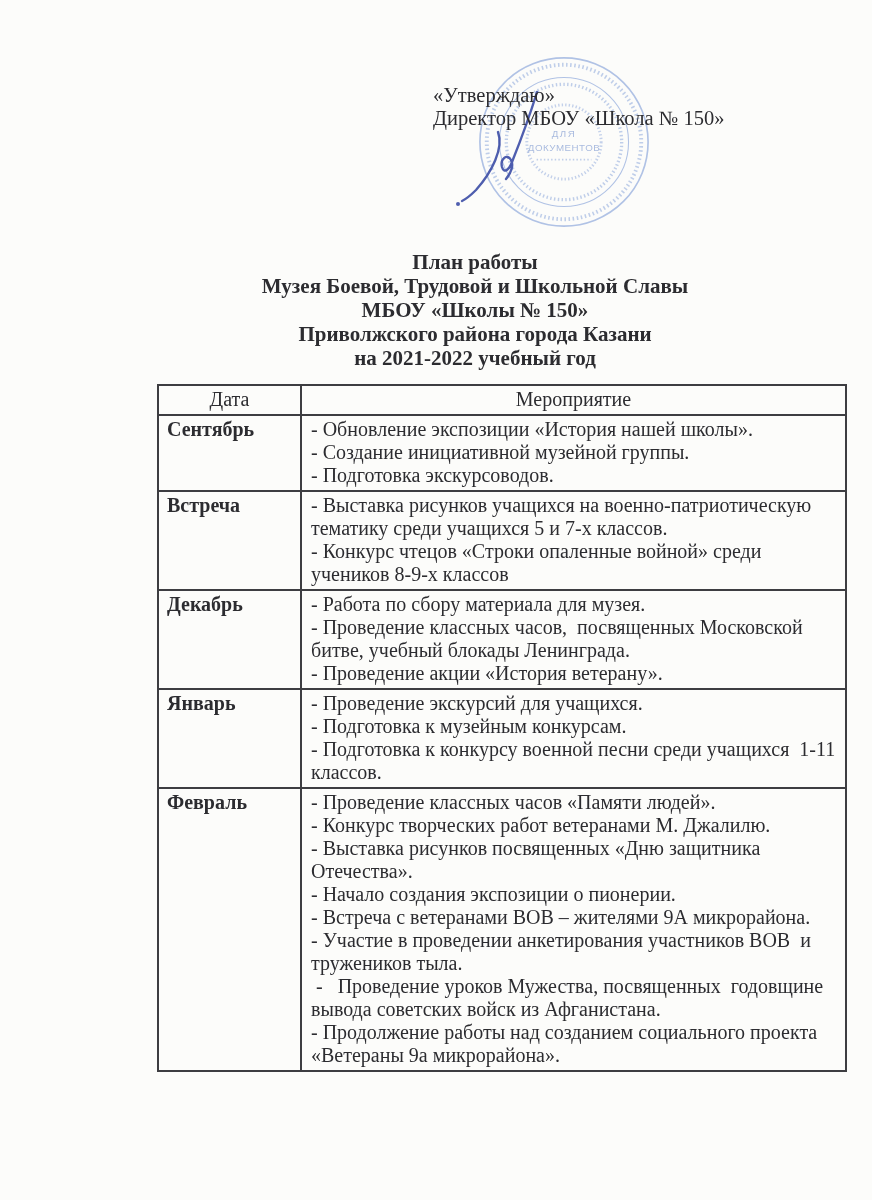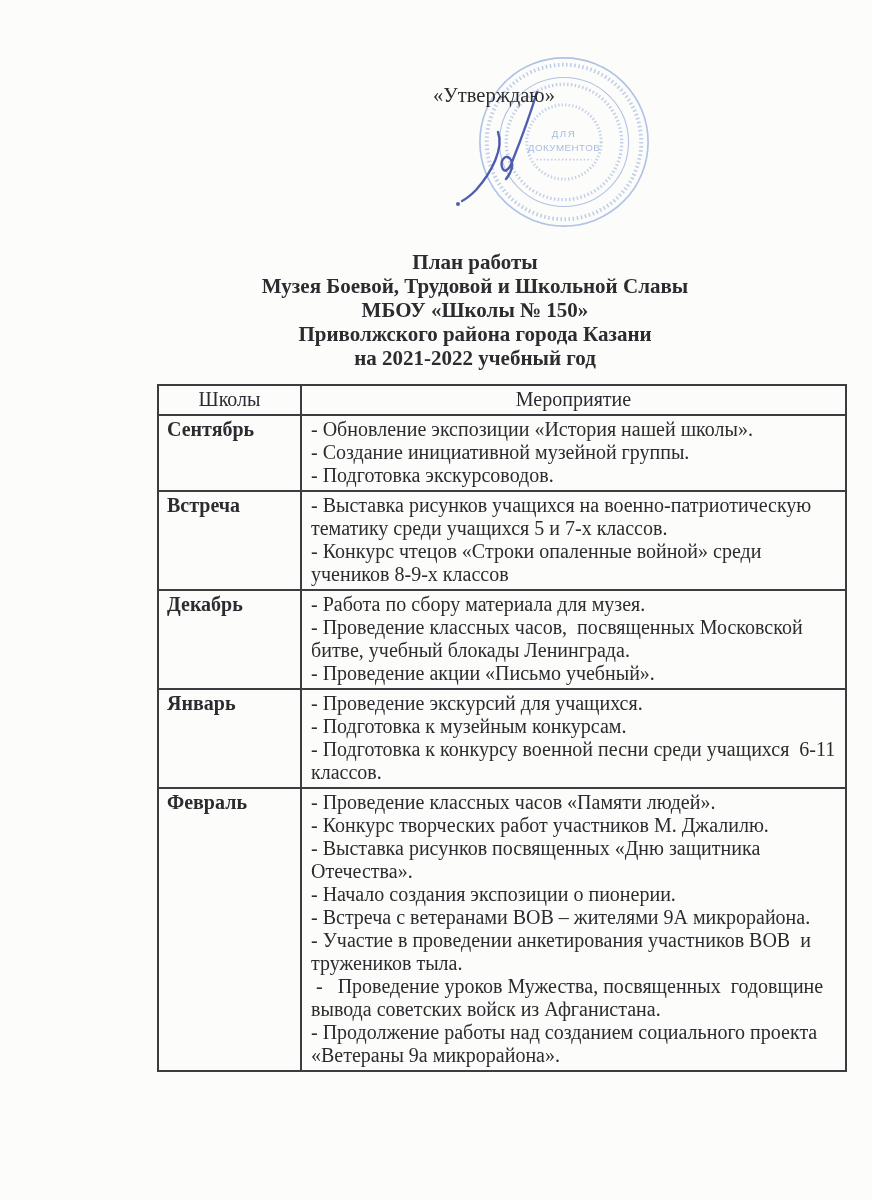--- a/index.html
+++ b/index.html
@@ -83,38 +83,39 @@
   <svg class="signature" width="130" height="130" viewBox="0 0 130 130">
     <g fill="none" stroke="#3c4da6" stroke-width="2.4" stroke-linecap="round" opacity="0.9">
       <path d="M 97 12 C 90 35, 80 62, 72 82 C 69 90, 64 94, 62 87 C 60 79, 67 73, 71 80 C 74 85, 71 93, 66 99"></path>
       <path d="M 58 52 C 64 68, 52 92, 36 110 C 31 115, 26 119, 22 121"></path>
     </g>
     <circle cx="18" cy="124" r="2" fill="#3c4da6" opacity="0.9"></circle>
   </svg>
 
   <div class="approval">
     <div>«Утверждаю»</div>
+    <div>Директор МБОУ «Школа № 150»</div>
   </div>
 
   <div class="title">
     <div>План работы</div>
     <div>Музея Боевой, Трудовой и Школьной Славы</div>
     <div>МБОУ «Школы № 150»</div>
     <div>Приволжского района города Казани</div>
     <div>на 2021-2022 учебный год</div>
   </div>
 
   <table class="plan">
     <colgroup>
         <col class="c1">
         <col class="c2">
       </colgroup>
     <thead>
       <tr>
-        <th>Школы</th>
+        <th>Дата</th>
         <th>Мероприятие</th>
       </tr>
     </thead>
     <tbody>
       <tr>
         <td class="month-cell">Сентябрь</td>
         <td class="events-cell">
           <div class="event-item">- Обновление экспозиции «История нашей школы».</div>
           <div class="event-item">- Создание инициативной музейной группы.</div>
           <div class="event-item">- Подготовка экскурсоводов.</div>
@@ -125,36 +126,36 @@
         <td class="events-cell">
           <div class="event-item">- Выставка рисунков учащихся на военно-патриотическую тематику среди учащихся 5 и 7-х классов.</div>
           <div class="event-item">- Конкурс чтецов «Строки опаленные войной» среди учеников 8-9-х классов</div>
         </td>
       </tr>
       <tr>
         <td class="month-cell">Декабрь</td>
         <td class="events-cell">
           <div class="event-item">- Работа по сбору материала для музея.</div>
           <div class="event-item">- Проведение классных часов,  посвященных Московской битве, учебный блокады Ленинграда.</div>
-          <div class="event-item">- Проведение акции «Письмо учебный».</div>
+          <div class="event-item">- Проведение акции «История ветерану».</div>
         </td>
       </tr>
       <tr>
         <td class="month-cell">Январь</td>
         <td class="events-cell">
           <div class="event-item">- Проведение экскурсий для учащихся.</div>
           <div class="event-item">- Подготовка к музейным конкурсам.</div>
-          <div class="event-item">- Подготовка к конкурсу военной песни среди учащихся  6-11 классов.</div>
+          <div class="event-item">- Подготовка к конкурсу военной песни среди учащихся  1-11 классов.</div>
         </td>
       </tr>
       <tr>
         <td class="month-cell">Февраль</td>
         <td class="events-cell">
           <div class="event-item">- Проведение классных часов «Памяти людей».</div>
-          <div class="event-item">- Конкурс творческих работ участников М. Джалилю.</div>
+          <div class="event-item">- Конкурс творческих работ ветеранами М. Джалилю.</div>
           <div class="event-item">- Выставка рисунков посвященных «Дню защитника Отечества».</div>
           <div class="event-item">- Начало создания экспозиции о пионерии.</div>
           <div class="event-item">- Встреча с ветеранами ВОВ – жителями 9А микрорайона.</div>
           <div class="event-item">- Участие в проведении анкетирования участников ВОВ  и тружеников тыла.</div>
           <div class="event-item"> -   Проведение уроков Мужества, посвященных  годовщине вывода советских войск из Афганистана.</div>
           <div class="event-item">- Продолжение работы над созданием социального проекта «Ветераны 9а микрорайона».</div>
         </td>
       </tr>
     </tbody>
   </table>

